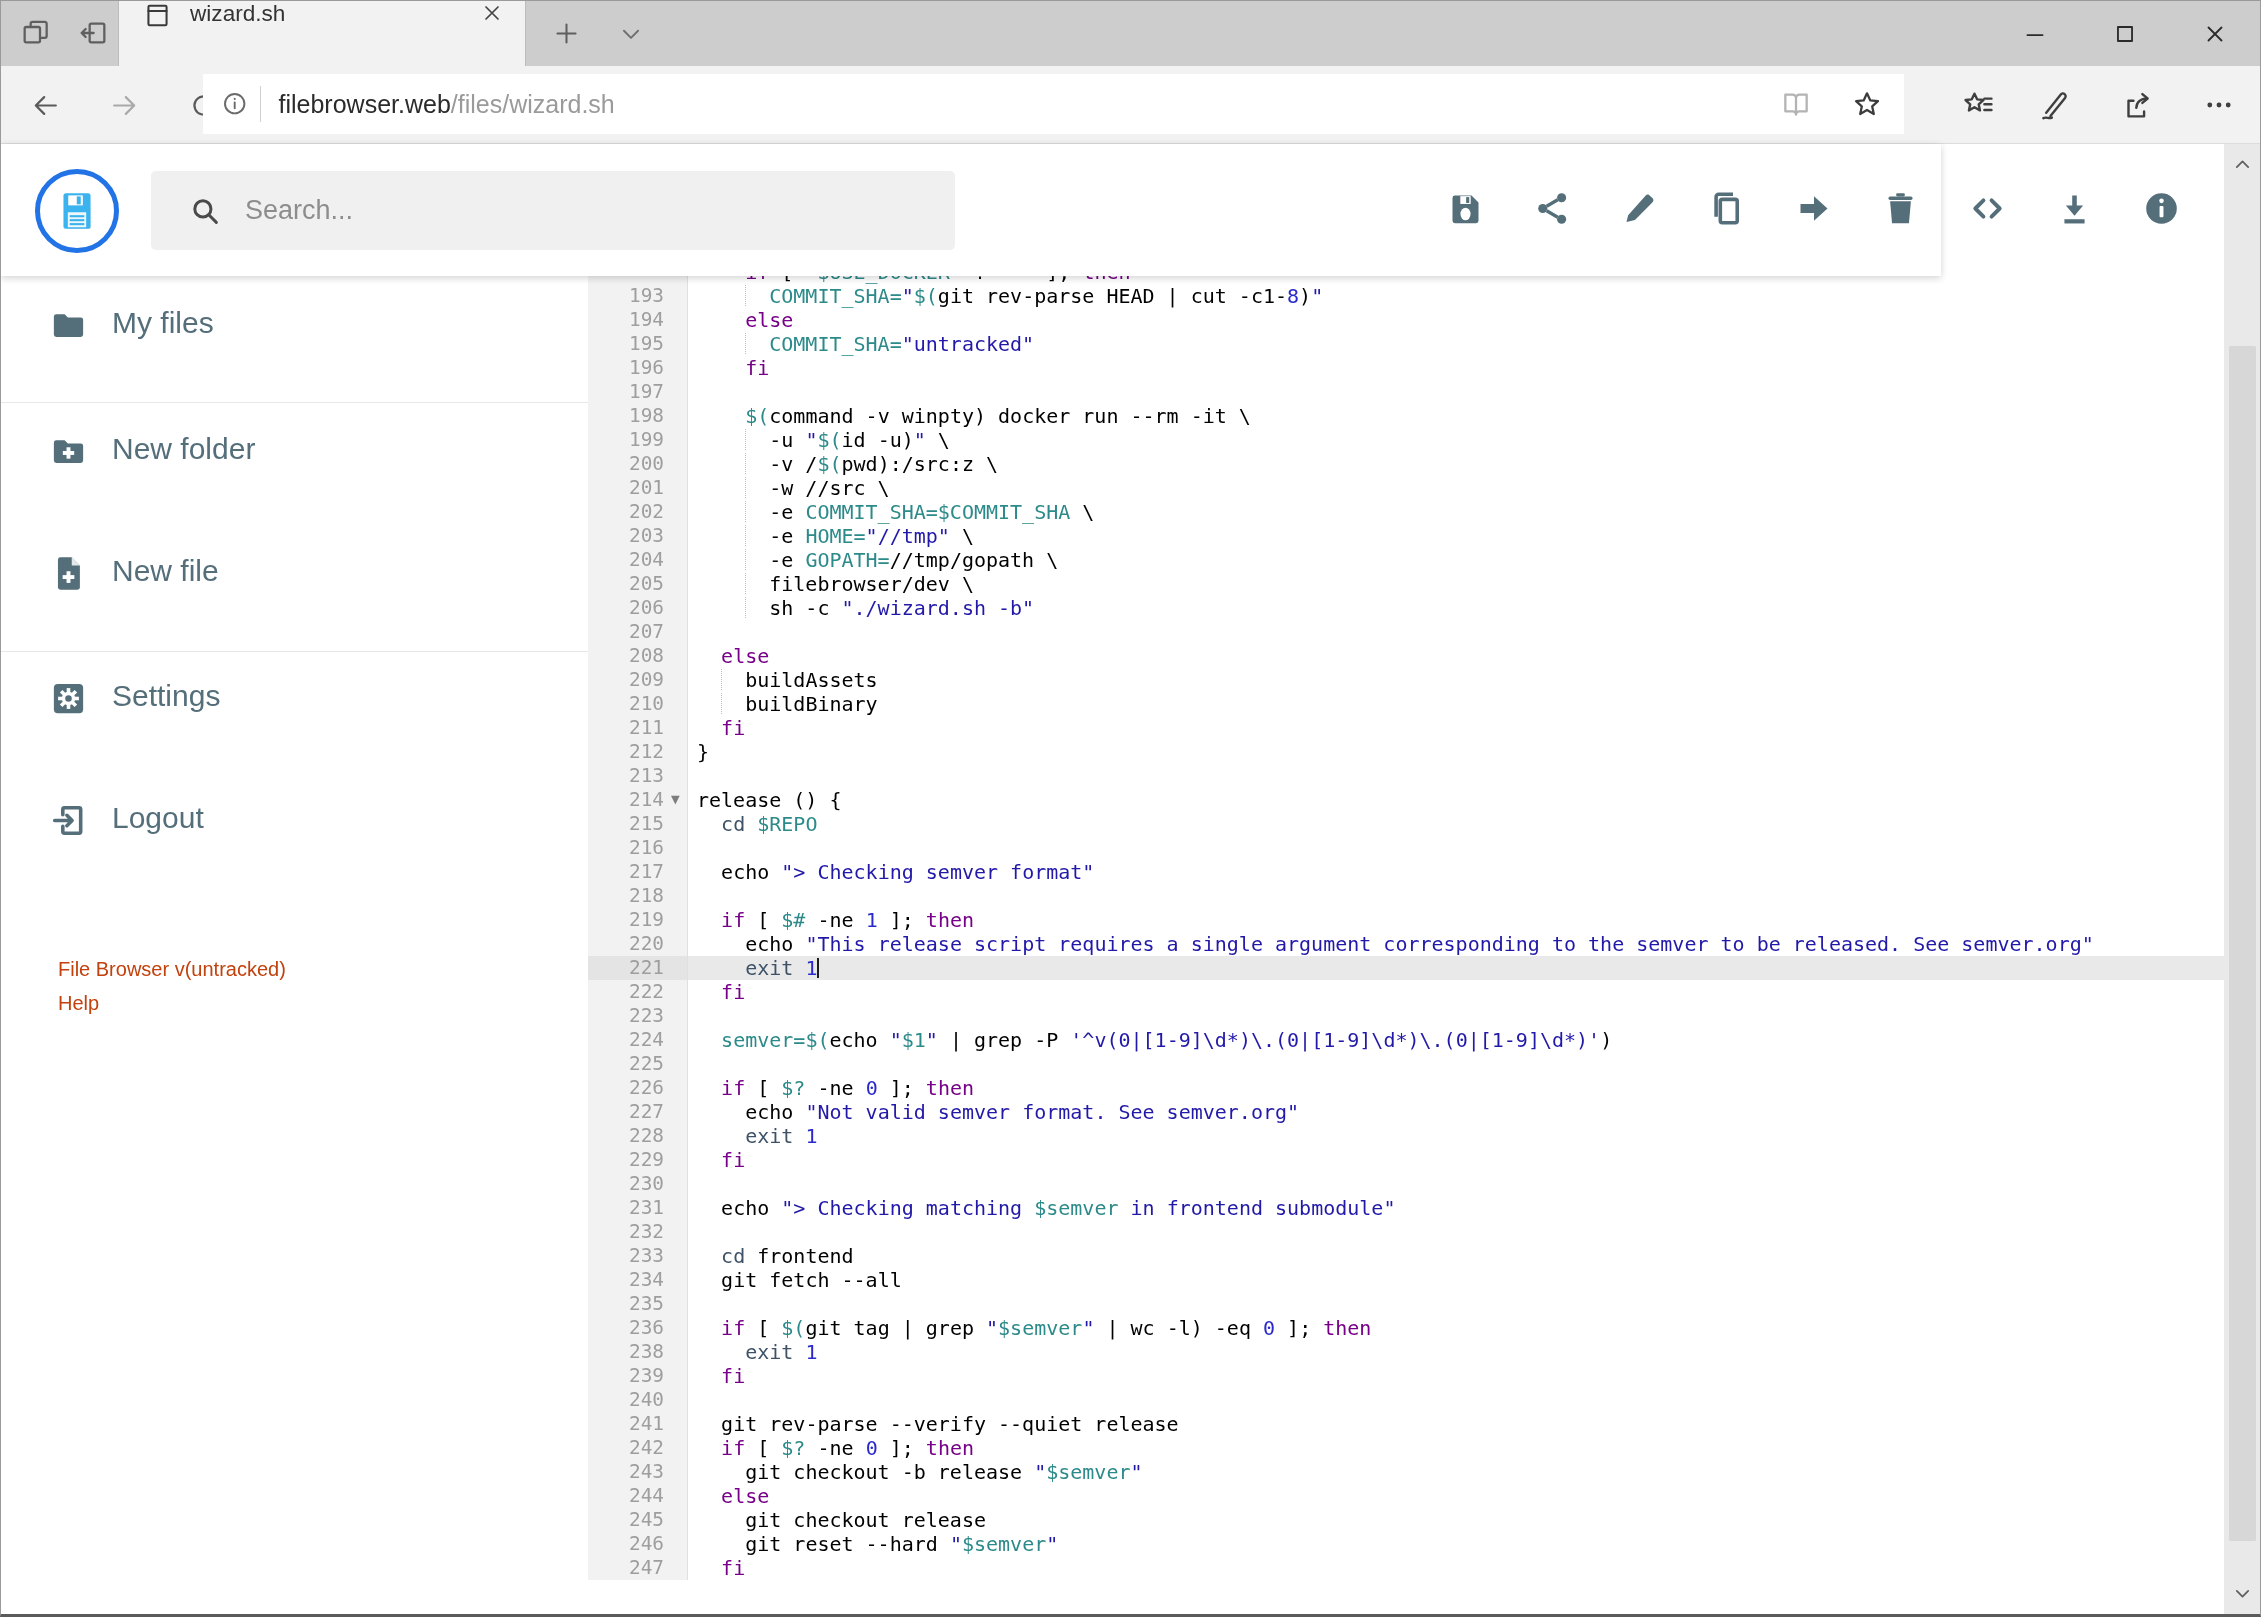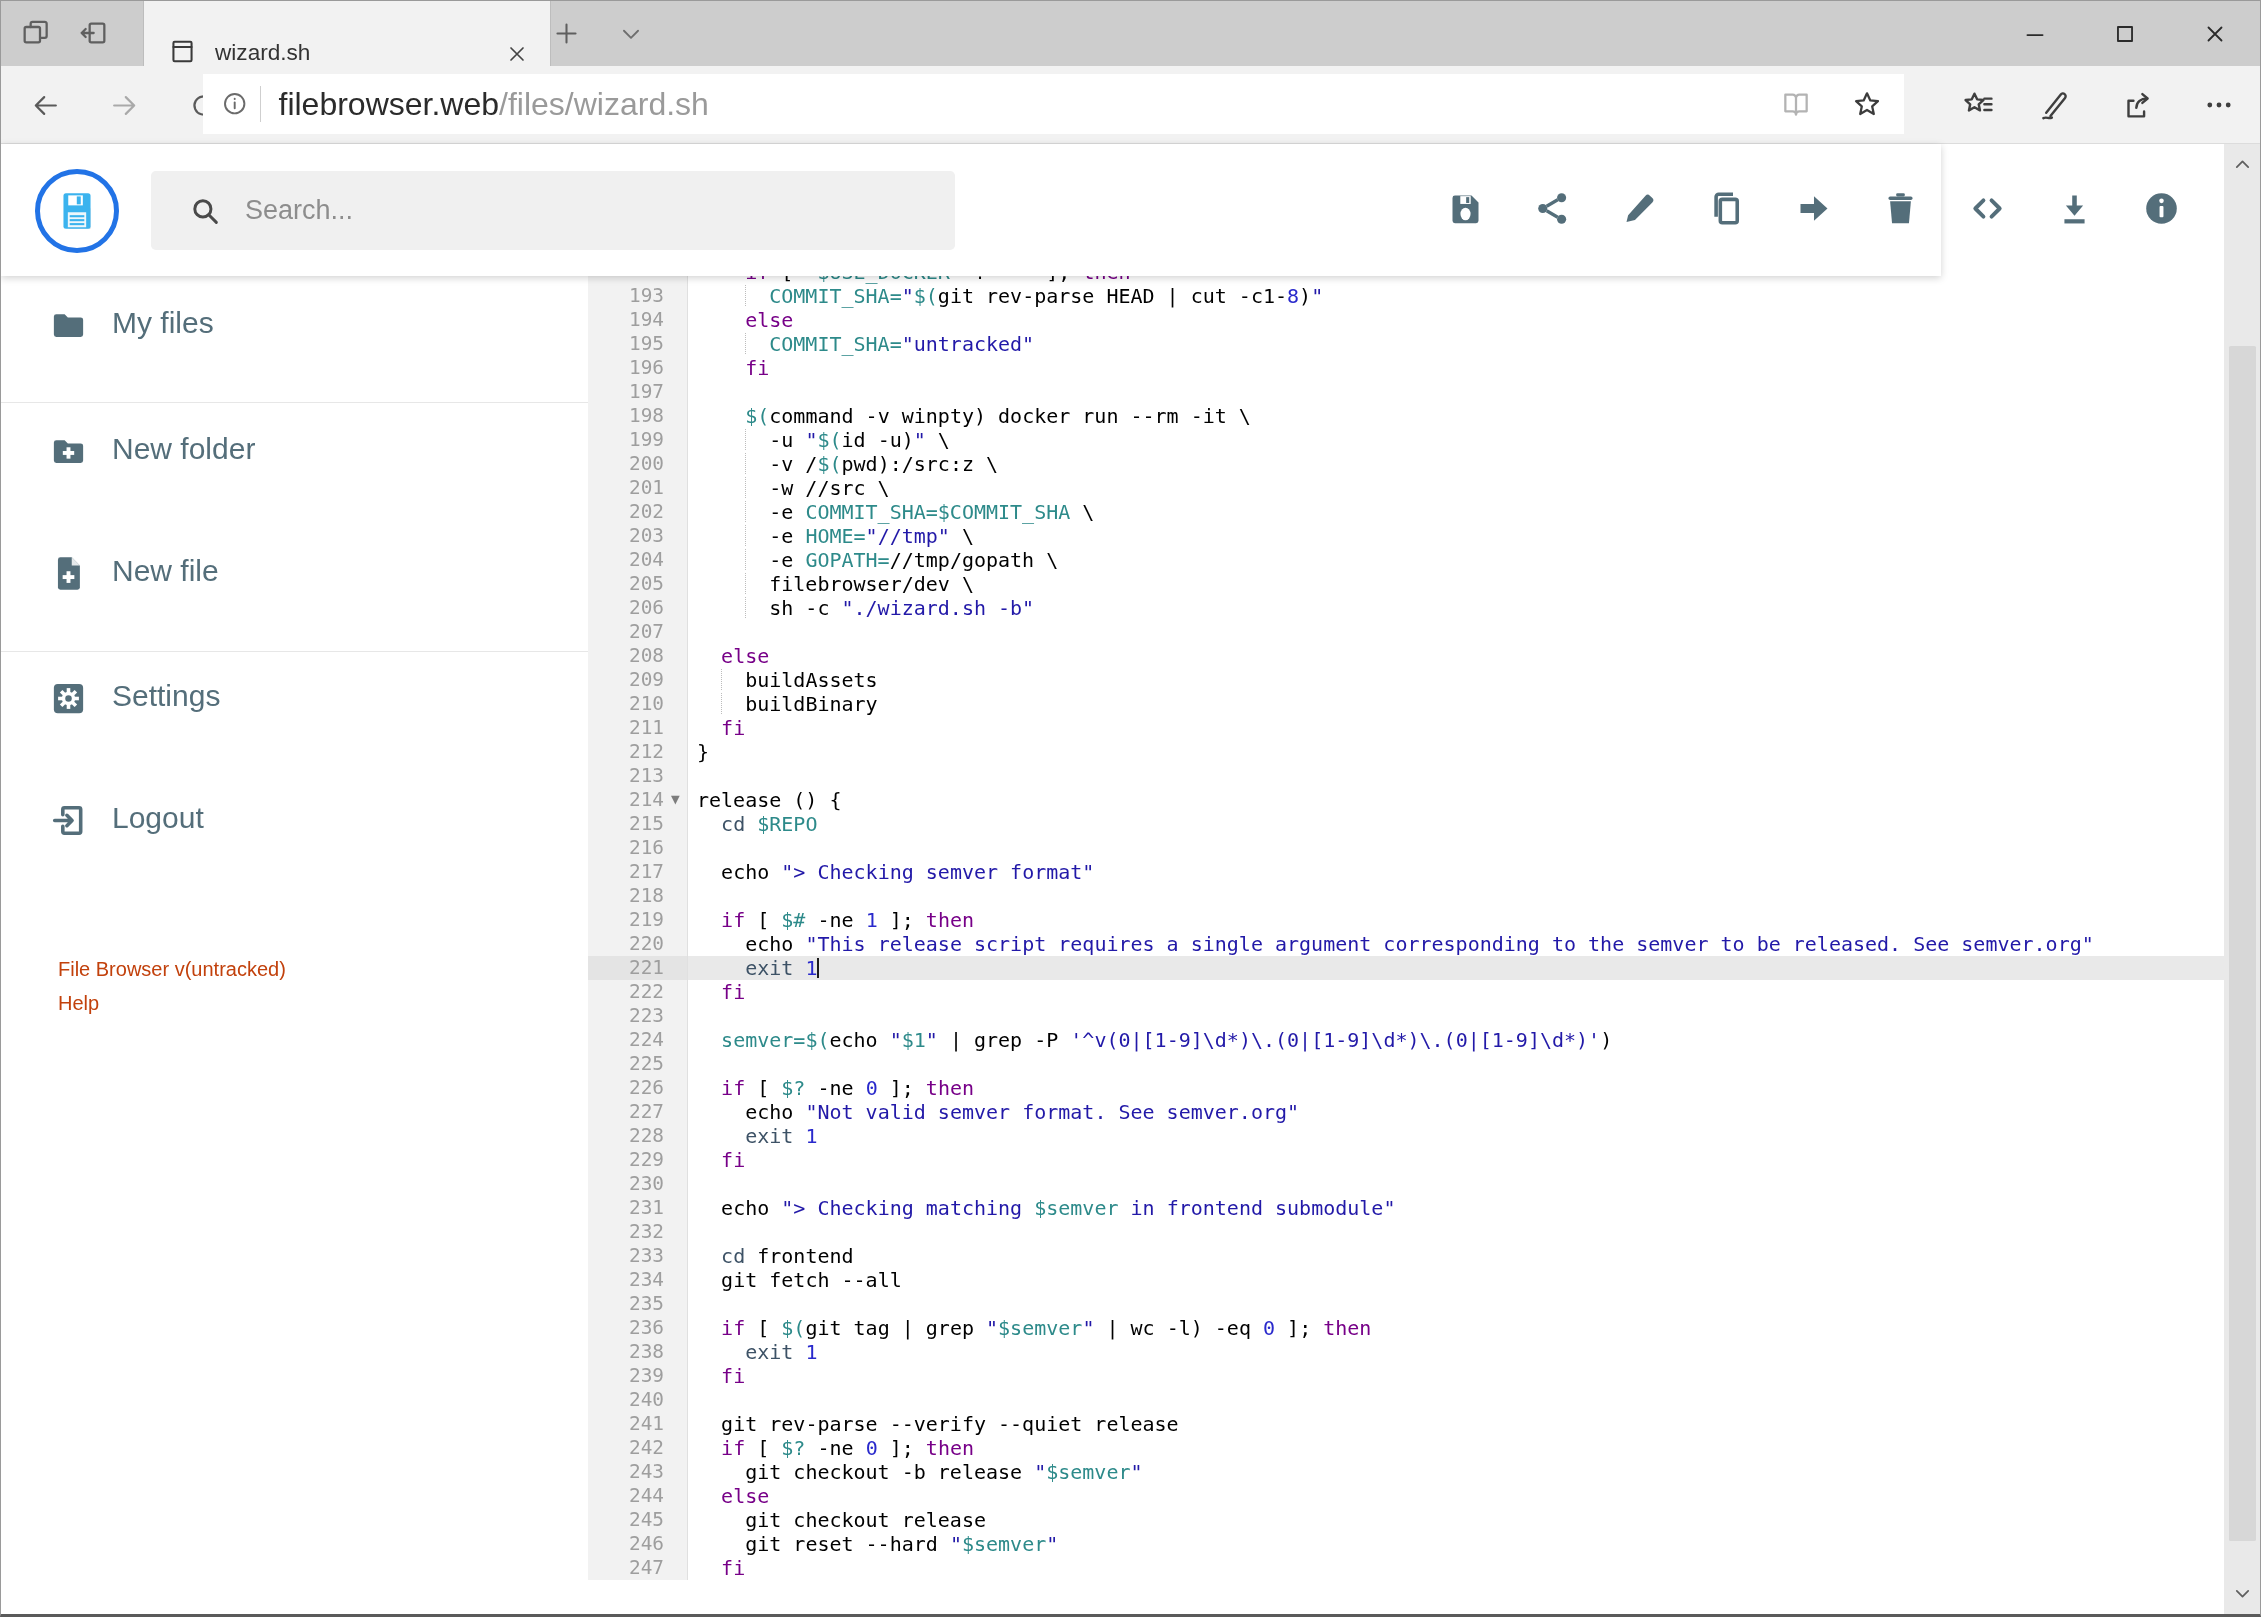--- a/index.html
+++ b/index.html
@@ -11,42 +11,42 @@
     box-sizing:border-box;
   }
   svg{display:block}
   .stroke{fill:none;stroke:currentColor;stroke-width:1.7;stroke-linecap:round;stroke-linejoin:round}
   .fill{fill:currentColor;stroke:none}
 
   
   .tabbar{position:absolute;left:0;top:0;width:100%;height:65px;background:#cdcdcd;}
   .tabbar-btn{position:absolute;top:8px;width:48px;height:48px;color:#5f5f5f;display:flex;align-items:center;justify-content:center}
   .tabbar-btn svg{width:32px;height:32px}
-  .tab{position:absolute;left:142px;top:0;width:408px;height:65px;background:#f2f2f2;
-       display:flex;align-items:flex-end;border-left:0.8px solid #bdbdbd;border-right:0.8px solid #bdbdbd;box-sizing:border-box}
+  .tab{position:absolute;left:117px;top:0;width:408px;height:65px;background:#f2f2f2;
+       display:flex;align-items:flex-start;border-left:0.8px solid #bdbdbd;border-right:0.8px solid #bdbdbd;box-sizing:border-box}
   .tab .favicon{width:29px;height:29px;color:#3a3a3a;margin:0 18px 0 24px}
   .tab .title{flex:1;font-size:22.6px;color:#333;}
   .tab .close{width:24px;height:24px;color:#444;margin-right:21px}
   .newtab{position:absolute;left:543px;top:11.3px;width:45px;height:42px;color:#5f5f5f;display:flex;align-items:center;justify-content:center}
   .newtab svg{width:29px;height:29px}
   .tablist{position:absolute;left:607px;top:14.5px;width:45px;height:37px;color:#6e6e6e;display:flex;align-items:center;justify-content:center}
   .tablist svg{width:26px;height:26px}
   .winctl{position:absolute;right:0;top:0;height:65px;display:flex}
   .winctl .wbtn{width:90px;height:65px;display:flex;align-items:center;justify-content:center;color:#2b2b2b}
   .winctl svg{width:26px;height:26px}
 
   
   .navbar{position:absolute;left:0;top:65px;width:100%;height:78px;background:#f2f2f2;border-bottom:0.8px solid #dcdcdc;box-sizing:border-box}
   .navbtn{position:absolute;top:13px;width:52px;height:52px;display:flex;align-items:center;justify-content:center;color:#5a5a5a}
   .navbtn svg{width:31px;height:31px}
   .navbtn.disabled{color:#a9a9a9}
   .addr{position:absolute;left:202px;top:8px;width:1701px;height:60px;background:#fff;display:flex;align-items:center;box-sizing:border-box}
   .addr .infoic{width:27.4px;height:27.4px;color:#6b6b6b;margin:0 11.3px 0 18px}
   .addr .sep{width:0.8px;height:36px;background:#cfcfcf;margin-right:18px}
-  .addr .url{font-size:32px;white-space:nowrap}
+  .addr .url{font-size:25px;white-space:nowrap}
   .addr .host{color:#2b2b2b}
   .addr .path{color:#9a9a9a}
   .addr .spacer{flex:1}
   .addr .bookic{width:32px;height:32px;color:#b3b3b3;margin-right:39px}
   .addr .staric{width:32px;height:32px;color:#3c3c3c;margin-right:21px}
   .chrbtn{position:absolute;top:16px;width:48px;height:45px;color:#3f3f3f;display:flex;align-items:center;justify-content:center}
   .chrbtn svg{width:34px;height:34px}
 
   
   .appheader{position:absolute;left:0;top:143px;width:1940px;height:132px;background:#fff;box-shadow:0 2.4px 7.3px rgba(0,0,0,.18);z-index:5}

